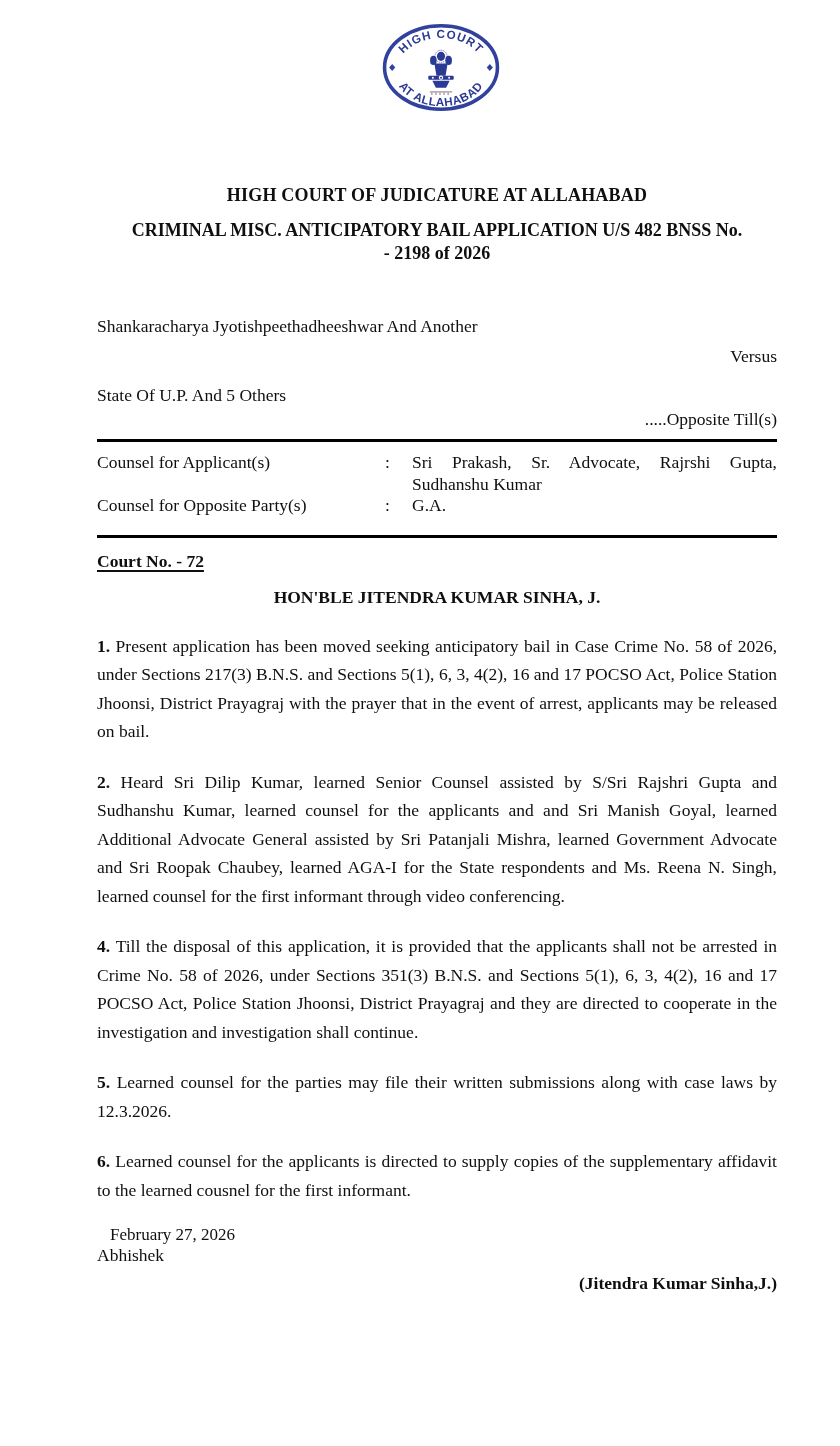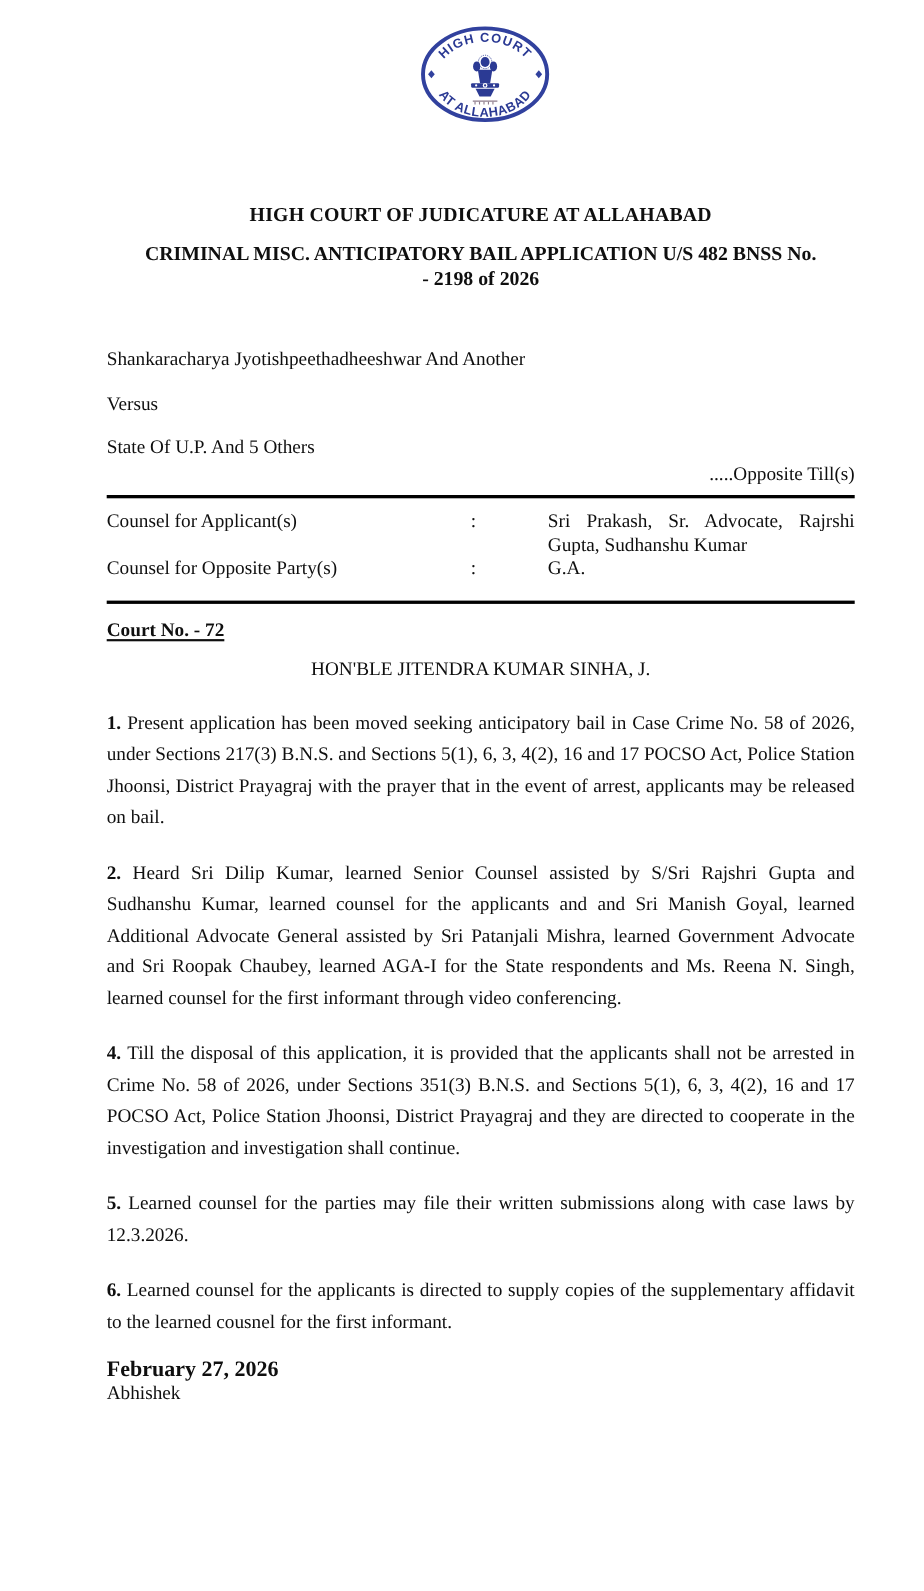--- a/index.html
+++ b/index.html
@@ -9,33 +9,33 @@
     color:#0f0f0f;-webkit-font-smoothing:antialiased;
   }
   .page{position:relative;width:840px;height:1446px;overflow:hidden;background:#ffffff;}
   .seal{position:absolute;left:381px;top:22px;width:120px;height:91px;}
   .content{box-sizing:border-box;padding:185px 63px 0 97px;}
   .court-title{font-size:18px;font-weight:bold;text-align:center;letter-spacing:.2px;}
   .case-title{margin-top:13px;font-size:18px;font-weight:bold;text-align:center;line-height:23px;}
   .parties{margin-top:50px;font-size:17.5px;}
   .party-names{line-height:23px;}
   .party-label{ text-align:right;margin-top:-16px;line-height:21px;}
-  .versus{text-align:left;margin-top:19px;line-height:21px;}
+  .versus{text-align:right;margin-top:8px;line-height:21px;}
   .opposite-name{margin-top:17px;line-height:23px;}
   .opposite-label{text-align:right;margin-top:2px;line-height:21px;}
   .rule{border:none;border-top:3px solid #000;margin:9px 0 0 0;}
   .counsel{padding:10px 0 9px 0;font-size:17.5px;}
-  .counsel-row{display:grid;grid-template-columns:288px 27px 1fr;line-height:21.5px;gap:43px;}
+  .counsel-row{display:grid;grid-template-columns:288px 27px 1fr;line-height:21.5px;}
   .counsel-value{text-align:justify;}
   .court-no{margin-top:13px;font-size:17.5px;font-weight:bold;text-decoration:underline;text-decoration-thickness:2px;text-underline-offset:3px;}
-  .judge-heading{margin-top:15px;font-size:17.5px;font-weight:normal;text-align:center;}
+  .judge-heading{margin-top:15px;font-size:17.5px;font-weight:bold;text-align:center;}
   .paragraphs{margin-top:24px;}
   .para{margin:0 0 22px 0;font-size:17.5px;line-height:28.5px;text-align:justify;}
   .para b{font-weight:bold;}
-  .footer-date{margin-top:-2px;font-size:20px;font-weight:bold;line-height:21px;}
+  .footer-date{margin-top:-2px;font-size:17px;font-weight:normal;line-height:21px;margin-left:13px;}
   .clerk{font-size:17.5px;line-height:20px;}
   .signature{margin-top:8px;font-size:17.5px;font-weight:bold;text-align:right;line-height:21px;}
 </style>
 </head>
 <body>
 
 <div class="page">
 
   <svg class="seal" viewBox="0 0 236 176" aria-hidden="true">
     <ellipse cx="118" cy="88" rx="111" ry="82" fill="#ffffff" stroke="#31419e" stroke-width="7"></ellipse>
@@ -118,15 +118,16 @@
     <div class="paragraphs">
       <p class="para"><b>1.</b> <span>Present application has been moved seeking anticipatory bail in Case Crime No. 58 of 2026, under Sections 217(3) B.N.S. and Sections 5(1), 6, 3, 4(2), 16 and 17 POCSO Act, Police Station Jhoonsi, District Prayagraj with the prayer that in the event of arrest, applicants may be released on bail.</span></p>
       <p class="para"><b>2.</b> <span>Heard Sri Dilip Kumar, learned Senior Counsel assisted by S/Sri Rajshri Gupta and Sudhanshu Kumar, learned counsel for the applicants and and Sri Manish Goyal, learned Additional Advocate General assisted by Sri Patanjali Mishra, learned Government Advocate and Sri Roopak Chaubey, learned AGA-I for the State respondents and Ms. Reena N. Singh, learned counsel for the first informant through video conferencing.</span></p>
       <p class="para"><b>4.</b> <span>Till the disposal of this application, it is provided that the applicants shall not be arrested in Crime No. 58 of 2026, under Sections 351(3) B.N.S. and Sections 5(1), 6, 3, 4(2), 16 and 17 POCSO Act, Police Station Jhoonsi, District Prayagraj and they are directed to cooperate in the investigation and investigation shall continue.</span></p>
       <p class="para"><b>5.</b> <span>Learned counsel for the parties may file their written submissions along with case laws by 12.3.2026.</span></p>
       <p class="para"><b>6.</b> <span>Learned counsel for the applicants is directed to supply copies of the supplementary affidavit to the learned cousnel for the first informant.</span></p>
     </div>
 
     <div class="footer-date">February 27, 2026</div>
     <div class="clerk">Abhishek</div>
+    <div class="signature">(Jitendra Kumar Sinha,J.)</div>
   </div>
 
 </div>
 
 </body></html>

